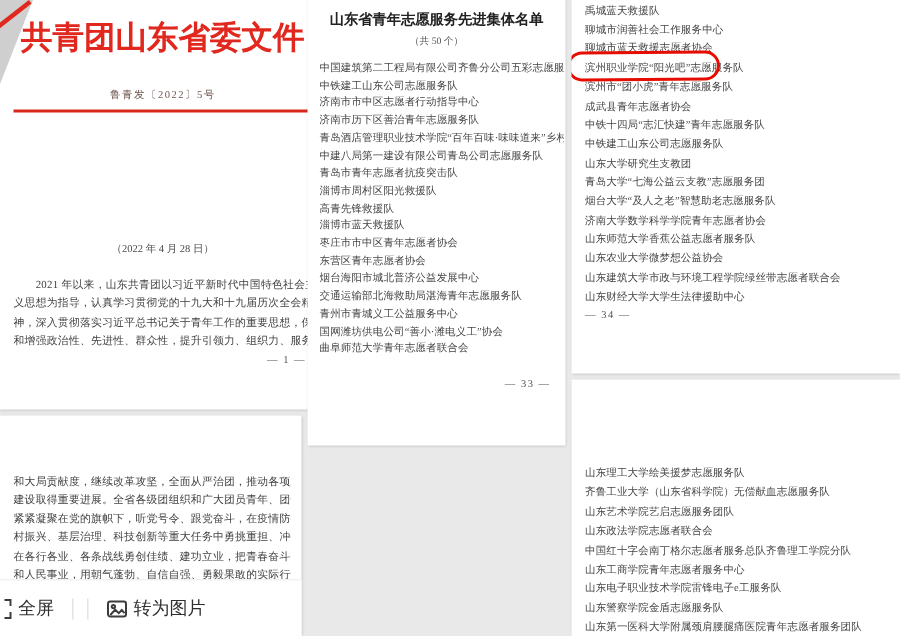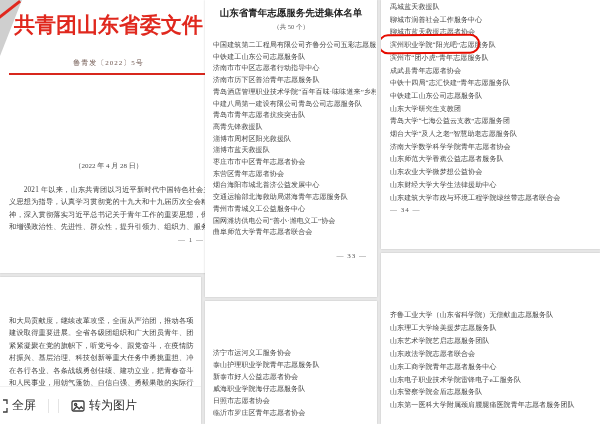--- a/index.html
+++ b/index.html
@@ -100,74 +100,65 @@
     <div class="roster-title">山东省青年志愿服务先进集体名单</div>
     <div class="roster-sub">（共 50 个）</div>
     <div class="roster" id="list33">
         <div>中国建筑第二工程局有限公司齐鲁分公司五彩志愿服务队</div>
         <div>中铁建工山东公司志愿服务队</div>
         <div>济南市市中区志愿者行动指导中心</div>
         <div>济南市历下区善治青年志愿服务队</div>
         <div>青岛酒店管理职业技术学院“百年百味·味味道来”乡村振兴服务队</div>
         <div>中建八局第一建设有限公司青岛公司志愿服务队</div>
         <div>青岛市青年志愿者抗疫突击队</div>
+        <div>淄博市周村区阳光救援队</div>
         <div>高青先锋救援队</div>
-        <div>淄博市周村区阳光救援队</div>
         <div>淄博市蓝天救援队</div>
         <div>枣庄市市中区青年志愿者协会</div>
         <div>东营区青年志愿者协会</div>
         <div>烟台海阳市城北普济公益发展中心</div>
         <div>交通运输部北海救助局湛海青年志愿服务队</div>
         <div>青州市青城义工公益服务中心</div>
         <div>国网潍坊供电公司“善小·潍电义工”协会</div>
         <div>曲阜师范大学青年志愿者联合会</div>
       </div>
     <div class="pnum" id="pnum33">— 33 —</div>
   </div>
 
-  <div class="page" id="pb">
-    <div class="roster" id="list33b">
-        <div>济宁市运河义工服务协会</div>
-        <div>泰山护理职业学院青年志愿服务队</div>
-        <div>新泰市好人公益志愿者协会</div>
-        <div>威海职业学院海仔志愿服务队</div>
-        <div>日照市志愿者协会</div>
-        <div>临沂市罗庄区青年志愿者协会</div>
-      </div>
-  </div>
 
   <div class="page" id="pc">
     <div class="roster" id="list34">
         <div>禹城蓝天救援队</div>
         <div>聊城市润善社会工作服务中心</div>
         <div>聊城市蓝天救援志愿者协会</div>
         <div>滨州职业学院“阳光吧”志愿服务队</div>
         <div>滨州市“团小虎”青年志愿服务队</div>
         <div>成武县青年志愿者协会</div>
         <div>中铁十四局“志汇快建”青年志愿服务队</div>
         <div>中铁建工山东公司志愿服务队</div>
         <div>山东大学研究生支教团</div>
         <div>青岛大学“七海公益云支教”志愿服务团</div>
         <div>烟台大学“及人之老”智慧助老志愿服务队</div>
         <div>济南大学数学科学学院青年志愿者协会</div>
         <div>山东师范大学香蕉公益志愿者服务队</div>
         <div>山东农业大学微梦想公益协会</div>
+        <div>山东建筑大学市政与环境工程学院绿丝带志愿者联合会</div>
         <div>山东财经大学大学生法律援助中心</div>
-        <div>山东建筑大学市政与环境工程学院绿丝带志愿者联合会</div>
       </div>
     <div class="hl-circle"></div>
     <div class="pnum" id="pnum34">— 34 —</div>
   </div>
 
   <div class="page" id="pd">
     <div class="roster" id="list34b">
+        <div>山东理工大学绘美援梦志愿服务队</div>
         <div>齐鲁工业大学（山东省科学院）无偿献血志愿服务队</div>
-        <div>山东理工大学绘美援梦志愿服务队</div>
         <div>山东艺术学院艺启志愿服务团队</div>
         <div>山东政法学院志愿者联合会</div>
+        <div>中国红十字会南丁格尔志愿者服务总队齐鲁理工学院分队</div>
         <div>山东工商学院青年志愿者服务中心</div>
         <div>山东电子职业技术学院雷锋电子e工服务队</div>
         <div>山东警察学院金盾志愿服务队</div>
         <div>山东第一医科大学附属颈肩腰腿痛医院青年志愿者服务团队</div>
       </div>
   </div>
 
   <div class="toolbar">
     <div class="tb" id="tb1">
       <span>

